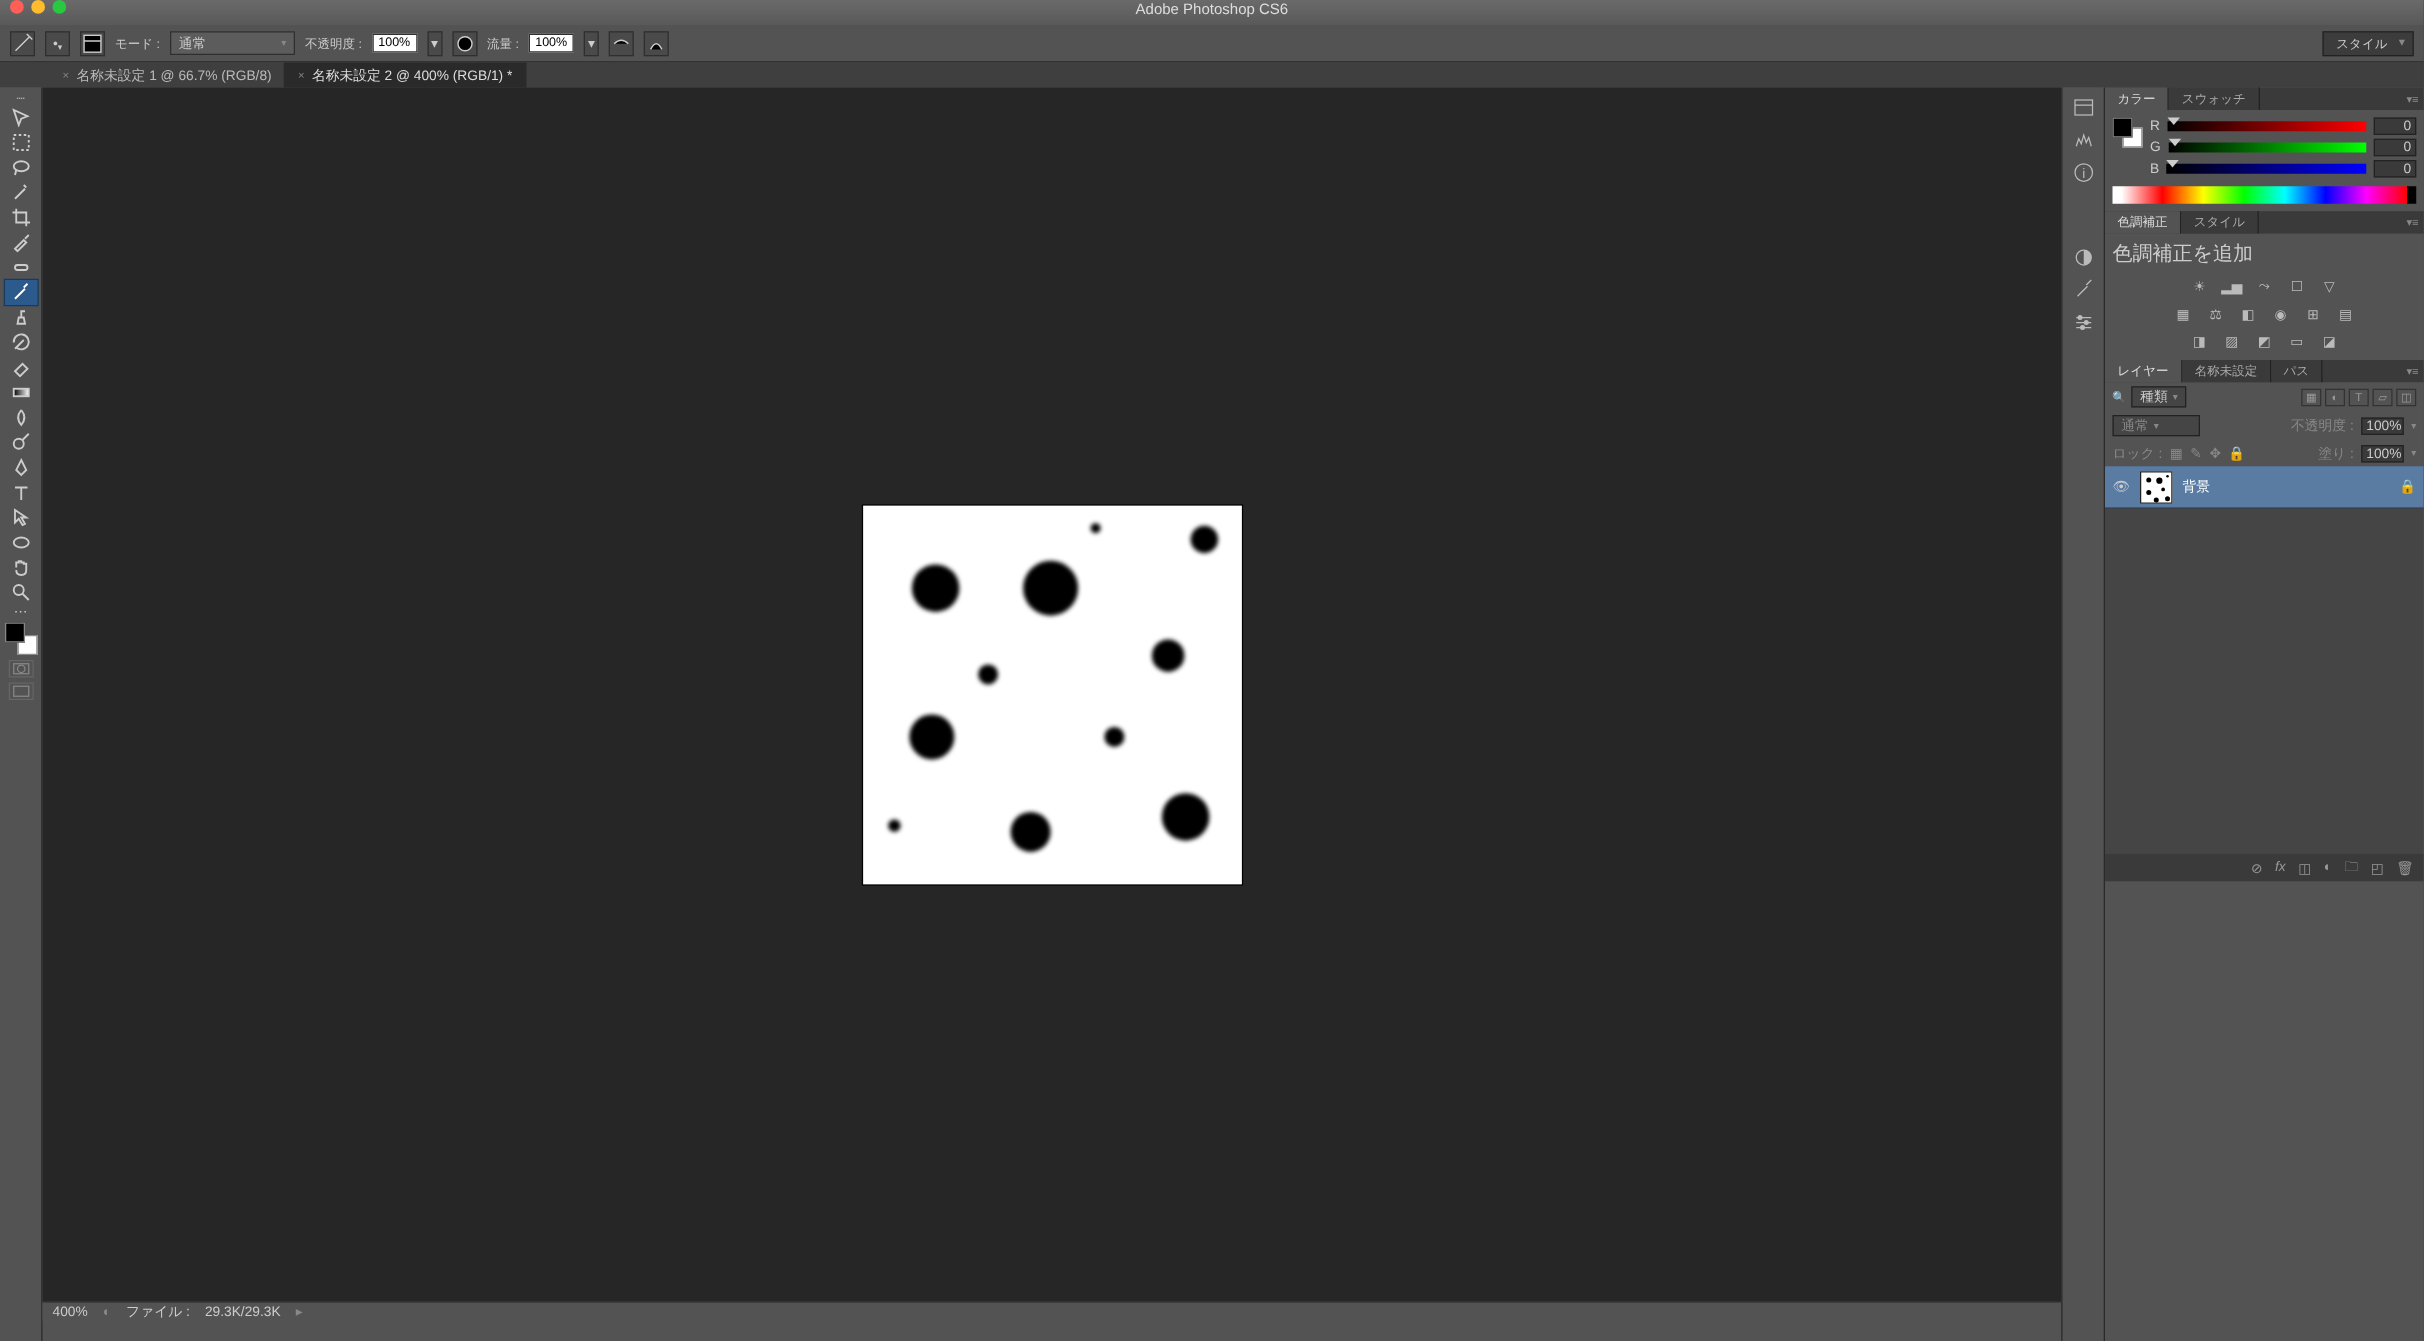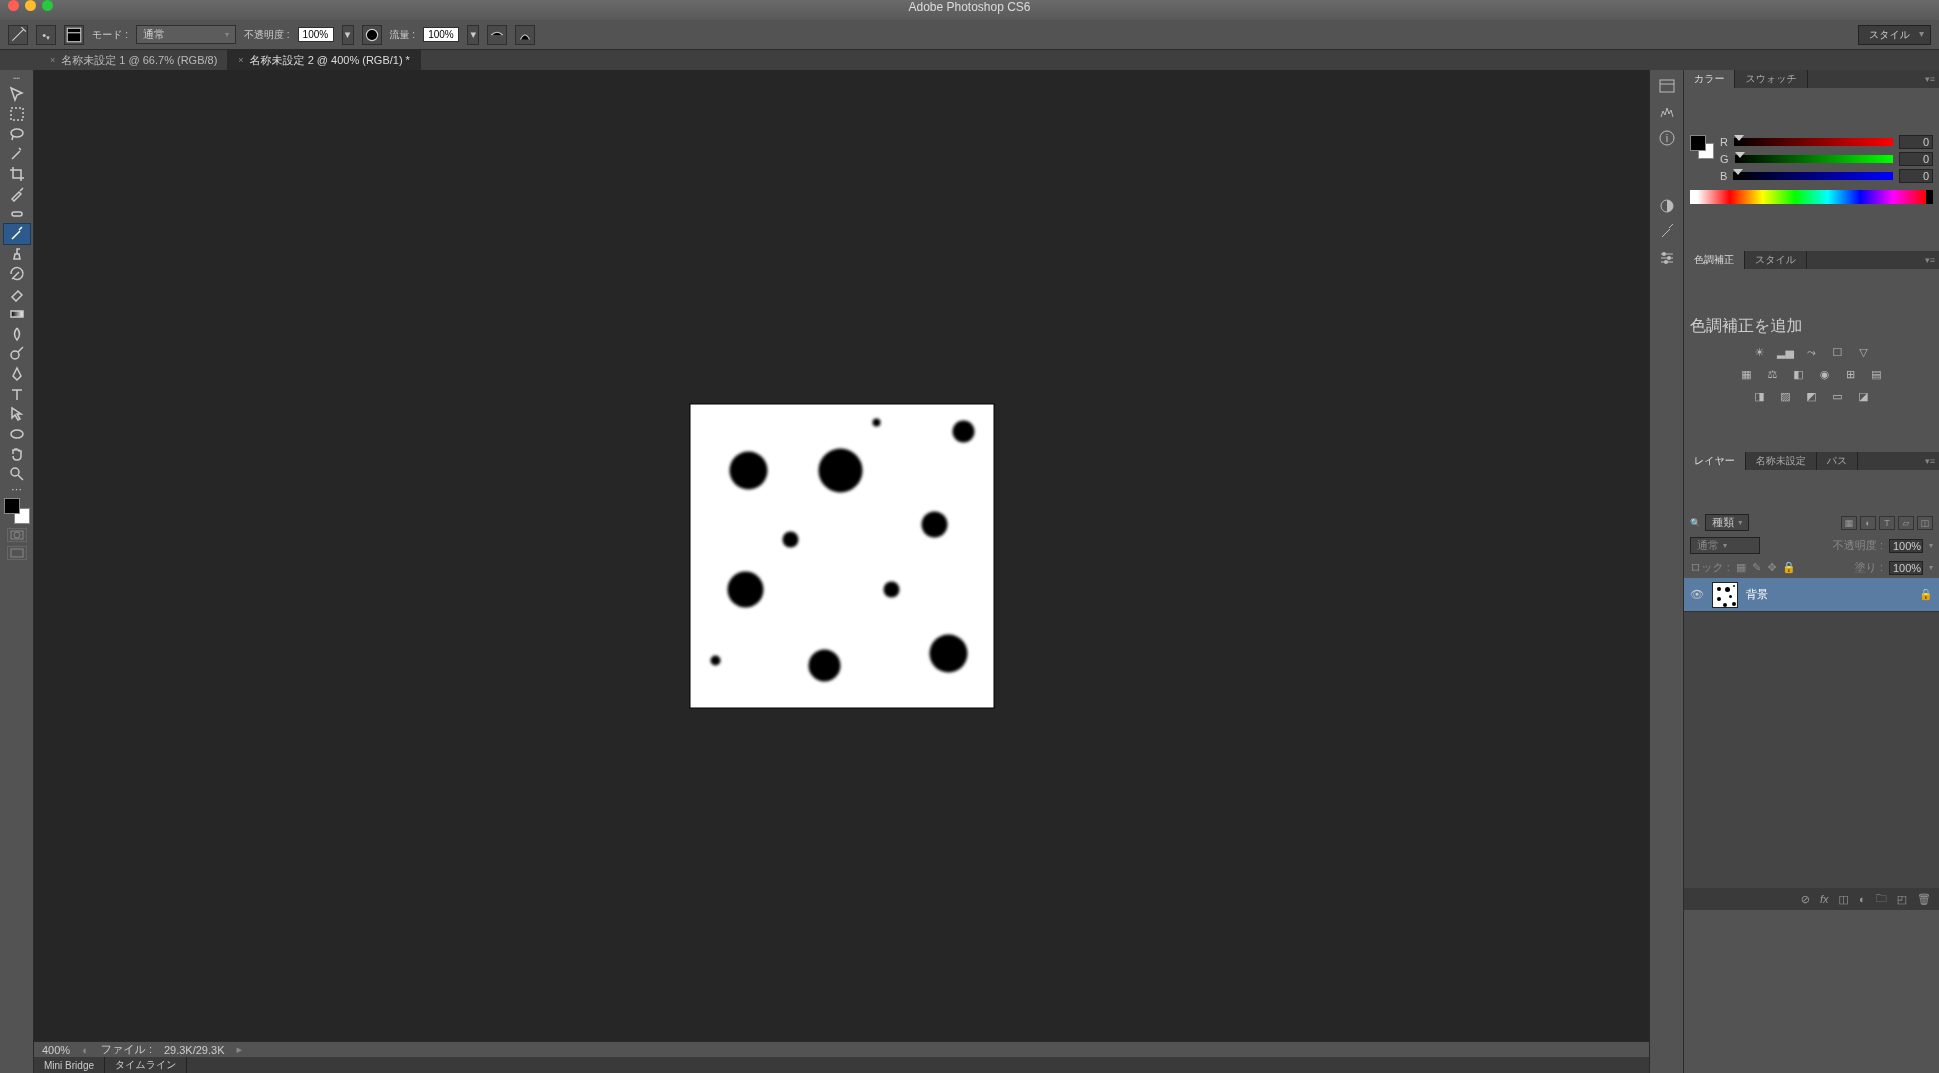--- a/index.html
+++ b/index.html
@@ -34,21 +34,21 @@
 .canvas{position:absolute;left:50%;top:50%;transform:translate(-50%,-50%);width:303px;height:303px;background:#fff;box-shadow:0 0 0 1px #000;}
 .dot{position:absolute;border-radius:50%;background:#000;filter:blur(1.5px);}
 .status{position:absolute;left:34px;right:290px;bottom:16px;height:16px;background:#535353;border-top:1px solid #2a2a2a;display:flex;align-items:center;padding:0 8px;gap:12px;color:#ccc;font-size:10px;}
 .status .arrow{color:#888;}
 .bottab{position:absolute;left:34px;right:290px;bottom:0;height:16px;background:#3a3a3a;display:flex;align-items:stretch;}
 .bottab span{padding:0 10px;display:flex;align-items:center;color:#ccc;font-size:10px;border-right:1px solid #222;}
 .rightcol{position:absolute;right:0;top:0;bottom:0;width:290px;display:flex;}
 .strip{width:34px;background:#535353;border-left:1px solid #2a2a2a;display:flex;flex-direction:column;align-items:center;padding-top:4px;gap:2px;}
 .strip .sbtn{width:26px;height:24px;display:flex;align-items:center;justify-content:center;}
 .strip .gap{height:40px;}
-.panels{flex:1;background:#535353;border-left:1px solid #2a2a2a;display:flex;flex-direction:column;gap:41px;}
+.panels{flex:1;background:#535353;border-left:1px solid #2a2a2a;display:flex;flex-direction:column;}
 .phead{height:18px;background:#3a3a3a;display:flex;align-items:stretch;}
 .ptab{padding:0 10px;display:flex;align-items:center;font-size:10px;color:#aaa;background:#3a3a3a;border-right:1px solid #222;}
 .ptab.on{background:#535353;color:#ddd;}
 .phead .menu{margin-left:auto;width:18px;display:flex;align-items:center;justify-content:center;color:#888;font-size:9px;}
 .pbody{background:#535353;padding:6px;font-size:10px;color:#ccc;}
 .color-panel .row{display:flex;align-items:center;gap:6px;margin-bottom:3px;}
 .color-panel .sw{position:relative;width:24px;height:24px;}
 .color-panel .sw .a{position:absolute;top:0;left:0;width:16px;height:16px;background:#000;border:1px solid #888;z-index:2;}
 .color-panel .sw .b{position:absolute;bottom:0;right:0;width:16px;height:16px;background:#fff;border:1px solid #888;}
 .slider{flex:1;height:10px;position:relative;display:flex;align-items:center;}
@@ -289,24 +289,20 @@
       </div>
   </div>
 
   <div class="status">
     <span>400%</span>
     <span class="arrow">◐</span>
     <span>ファイル :</span>
     <span>29.3K/29.3K</span>
     <span class="arrow">▸</span>
   </div>
-  <div class="bottab">
-    <span>Mini Bridge</span>
-    <span>タイムライン</span>
-  </div>
 
   <div class="rightcol">
     <div class="strip">
       <div class="sbtn">
           <svg width="18" height="18" viewBox="0 0 18 18">
             <rect x="2" y="3" width="14" height="12" stroke="#bbb" fill="none"></rect>
             <line x1="2" y1="7" x2="16" y2="7" stroke="#bbb"></line>
           </svg>
         </div>
       <div class="sbtn">

